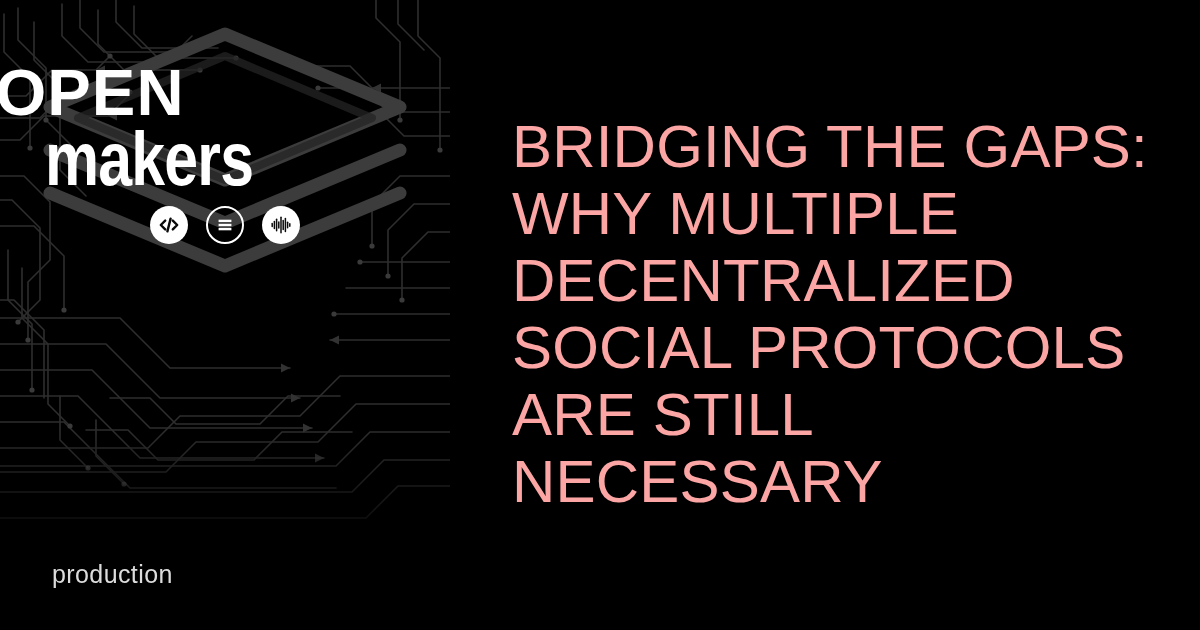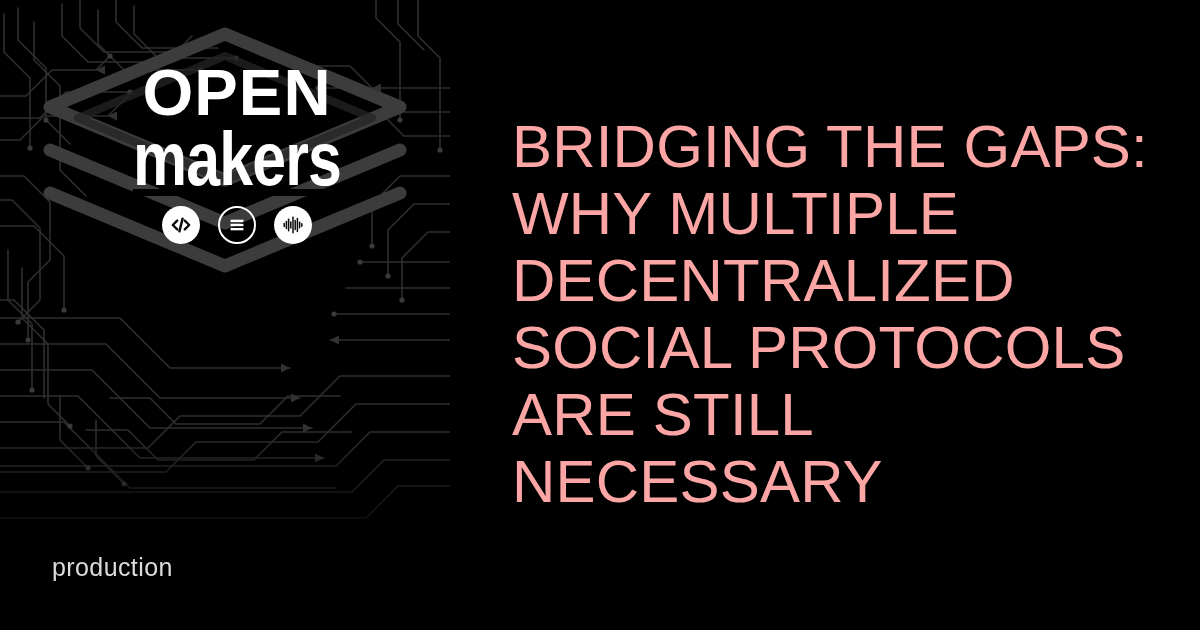--- a/index.html
+++ b/index.html
@@ -43,25 +43,23 @@
     position: absolute;
     left: 0;
     top: 0;
     width: 450px;
     height: 630px;
   }
 
   
   #logo-lockup {
     position: absolute;
-    left: 12px;
+    left: 0;
     top: 62px;
     width: 450px;
-    text-align: center;
-    text-decoration: underline;
   }
 
   #logo-open {
     color: #ffffff;
     font-family: "Liberation Sans", sans-serif;
     font-weight: 700;
     font-size: 64px;
     line-height: 62px;
     letter-spacing: 1px;
     transform: scaleX(1.02);
@@ -163,21 +161,21 @@
   }
 
   #brand-production {
     color: #dcdcdc;
     font-family: "Liberation Sans", sans-serif;
     font-weight: 300;
     font-size: 25px;
     line-height: 25px;
     letter-spacing: 0.4px;
     margin-left: 18px;
-    margin-bottom: 16px;
+    margin-bottom: 9px;
     white-space: nowrap;
   }
 
   
   #title-panel {
     position: absolute;
     left: 450px;
     top: 0;
     width: 750px;
     height: 630px;

